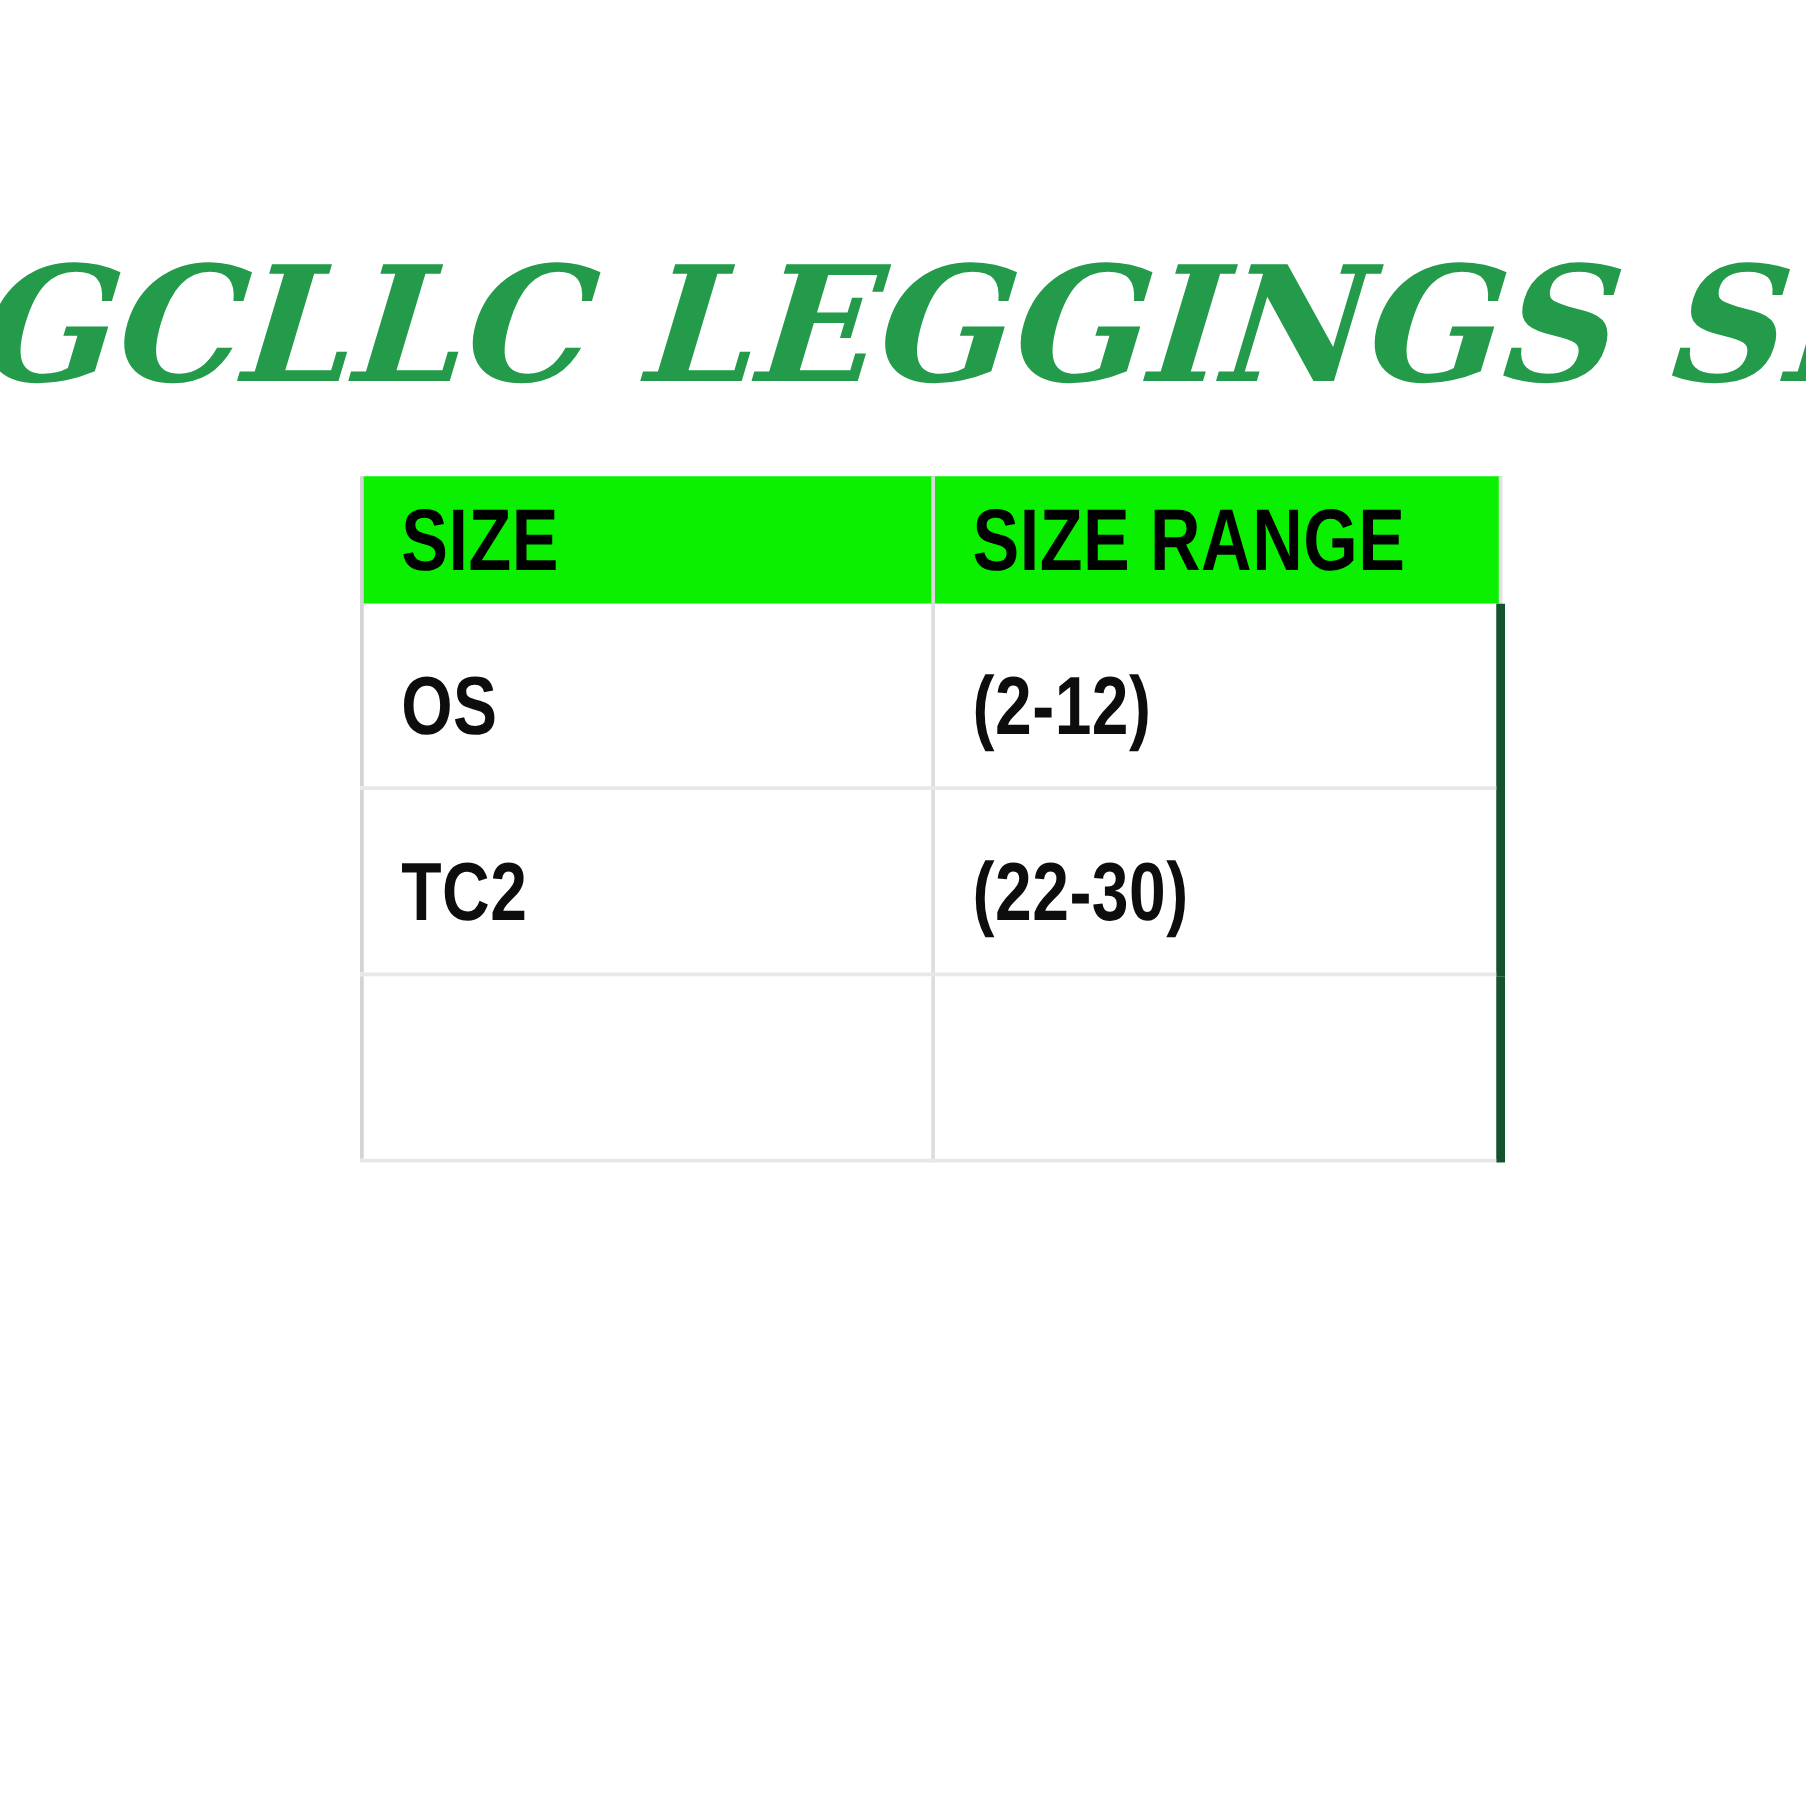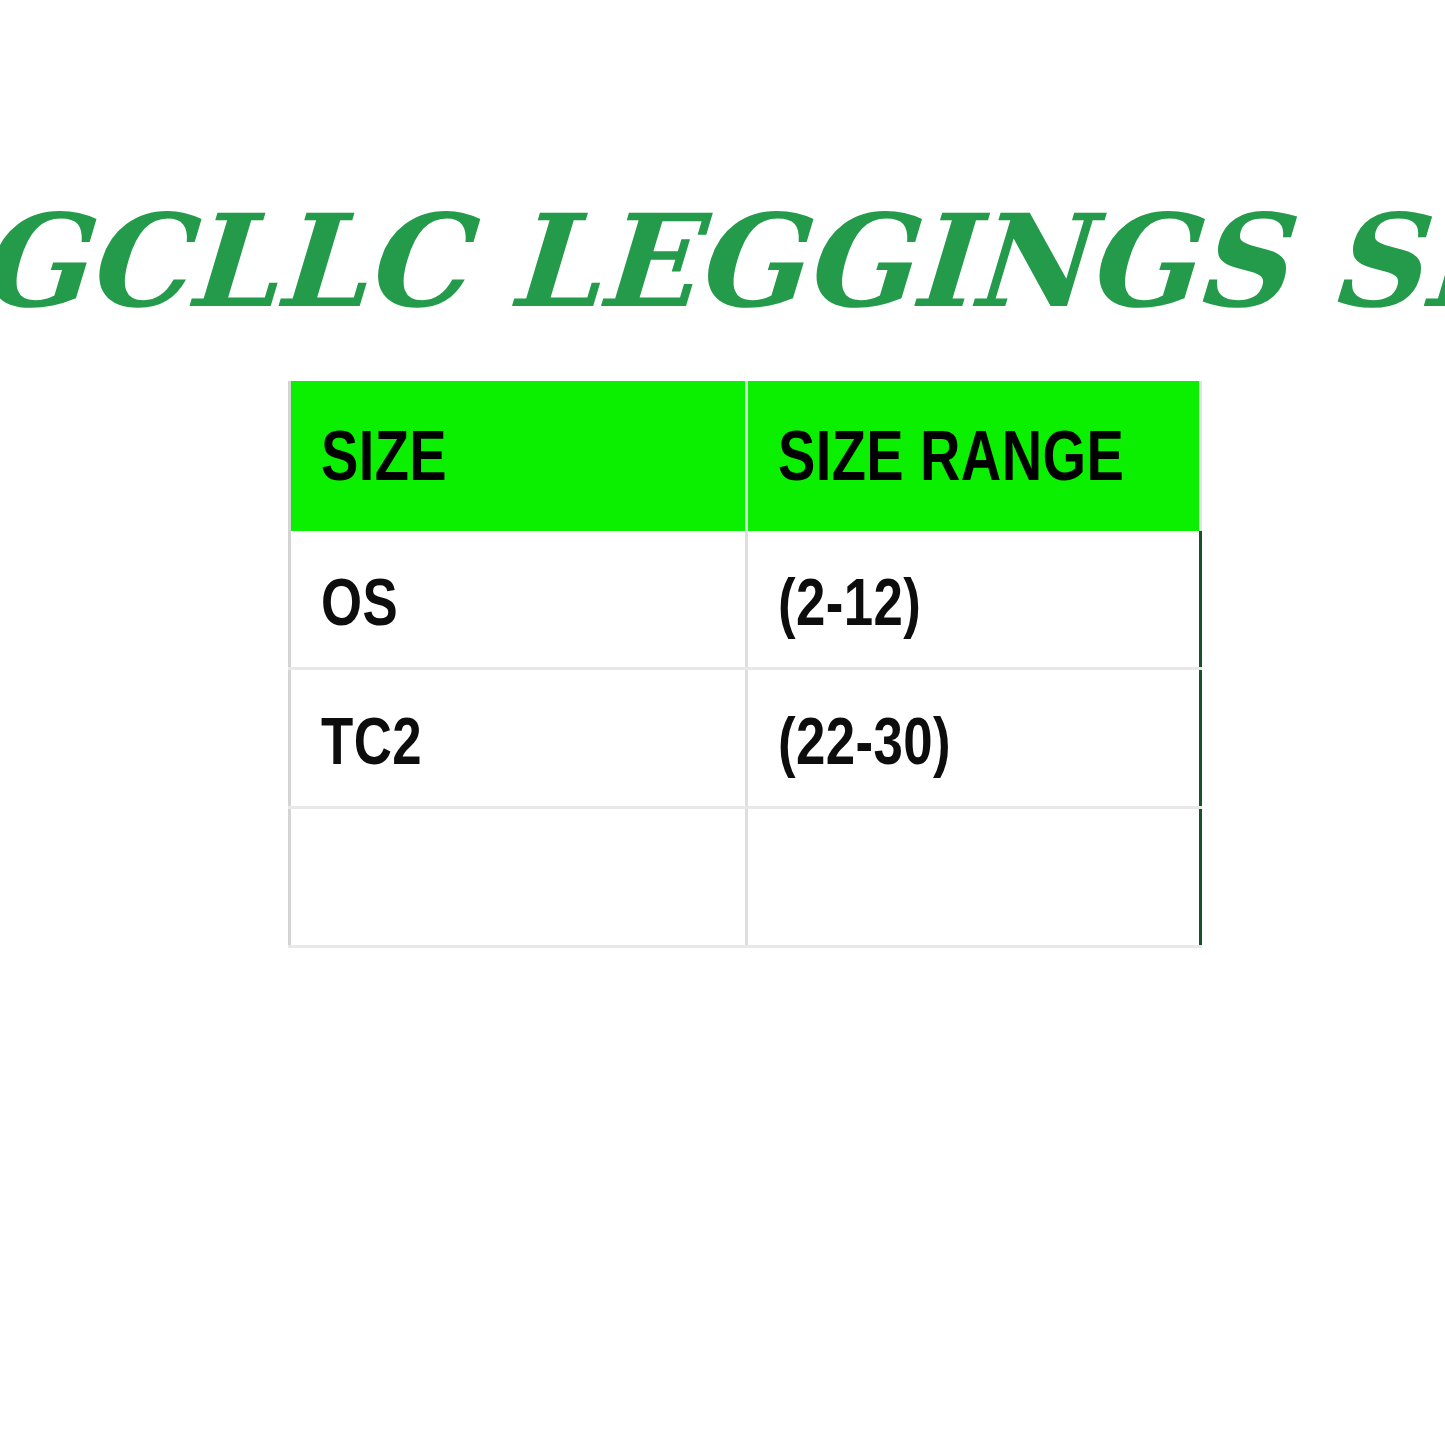--- a/index.html
+++ b/index.html
@@ -59,21 +59,21 @@
     border-collapse: collapse;
     table-layout: fixed;
     width: 911px;
     border-left: 3px solid #d4d4d4;
   }
   table.size-chart col.col-size  { width: 457px; }
   table.size-chart col.col-range { width: 454px; }
 
   thead th {
     background: #0AF000;
-    height: 150px;
+    height: 102px;
     padding: 0 0 0 30px;
     margin: 0;
     text-align: left;
     vertical-align: middle;
     border: none;
     border-right: 3px solid #d9d9d9;
   }
   thead th:last-child {
     border-right: 3px solid #e2e2e2;
     text-decoration: underline;
@@ -90,29 +90,29 @@
     transform-origin: left center;
     white-space: nowrap;
   }
   .cell-text.head {
     font-size: 70px;
     line-height: 70px;
   }
 
   tbody td {
     height: 130px;
-    padding: 6px 0 0 30px;
+    padding: 16px 0 0 30px;
     text-align: left;
     vertical-align: middle;
     background: #ffffff;
     border-right: 3px solid #dedede;
     border-bottom: 3px solid #e8e8e8;
   }
   tbody td:last-child {
-    border-right: 3px solid #14532d;
+    border-right: 7px solid #14532d;
   }
   tbody tr.partial td {
     height: 130px;
   }
   tbody td .cell-text {
     color: #0d0d0d;
   }
 </style>
 </head>
 <body>

